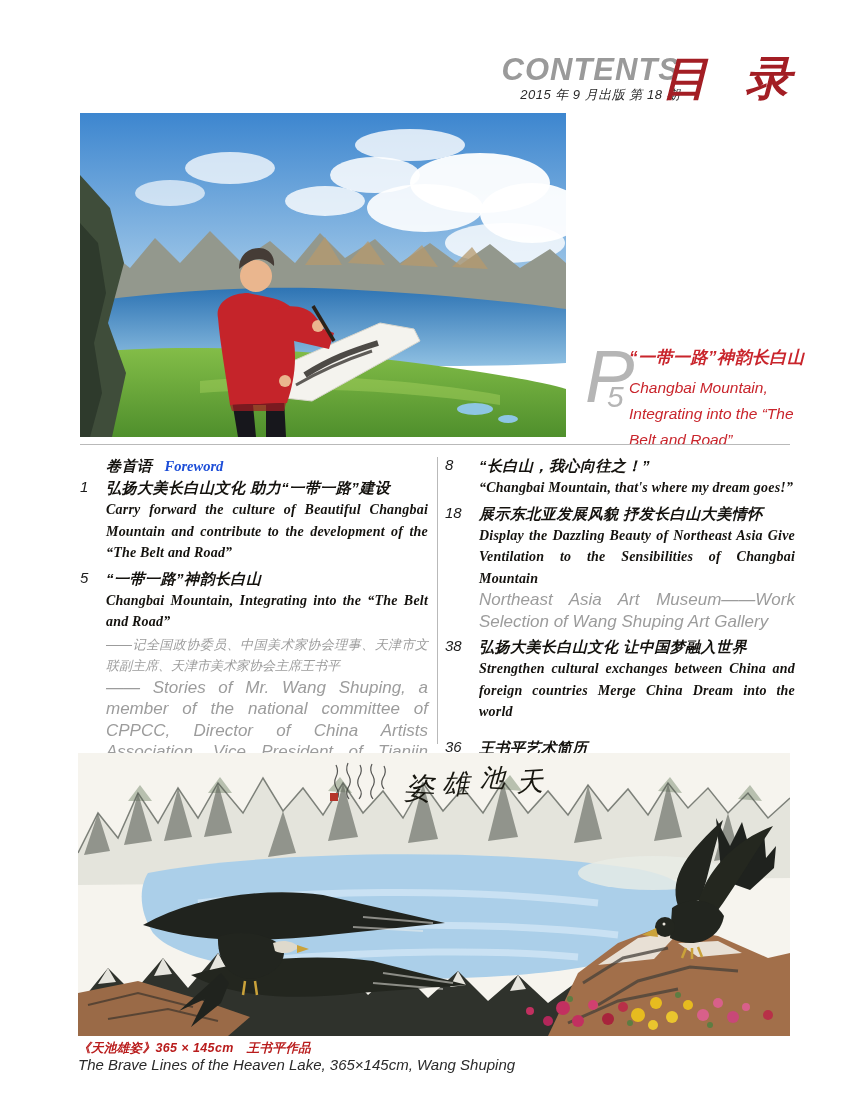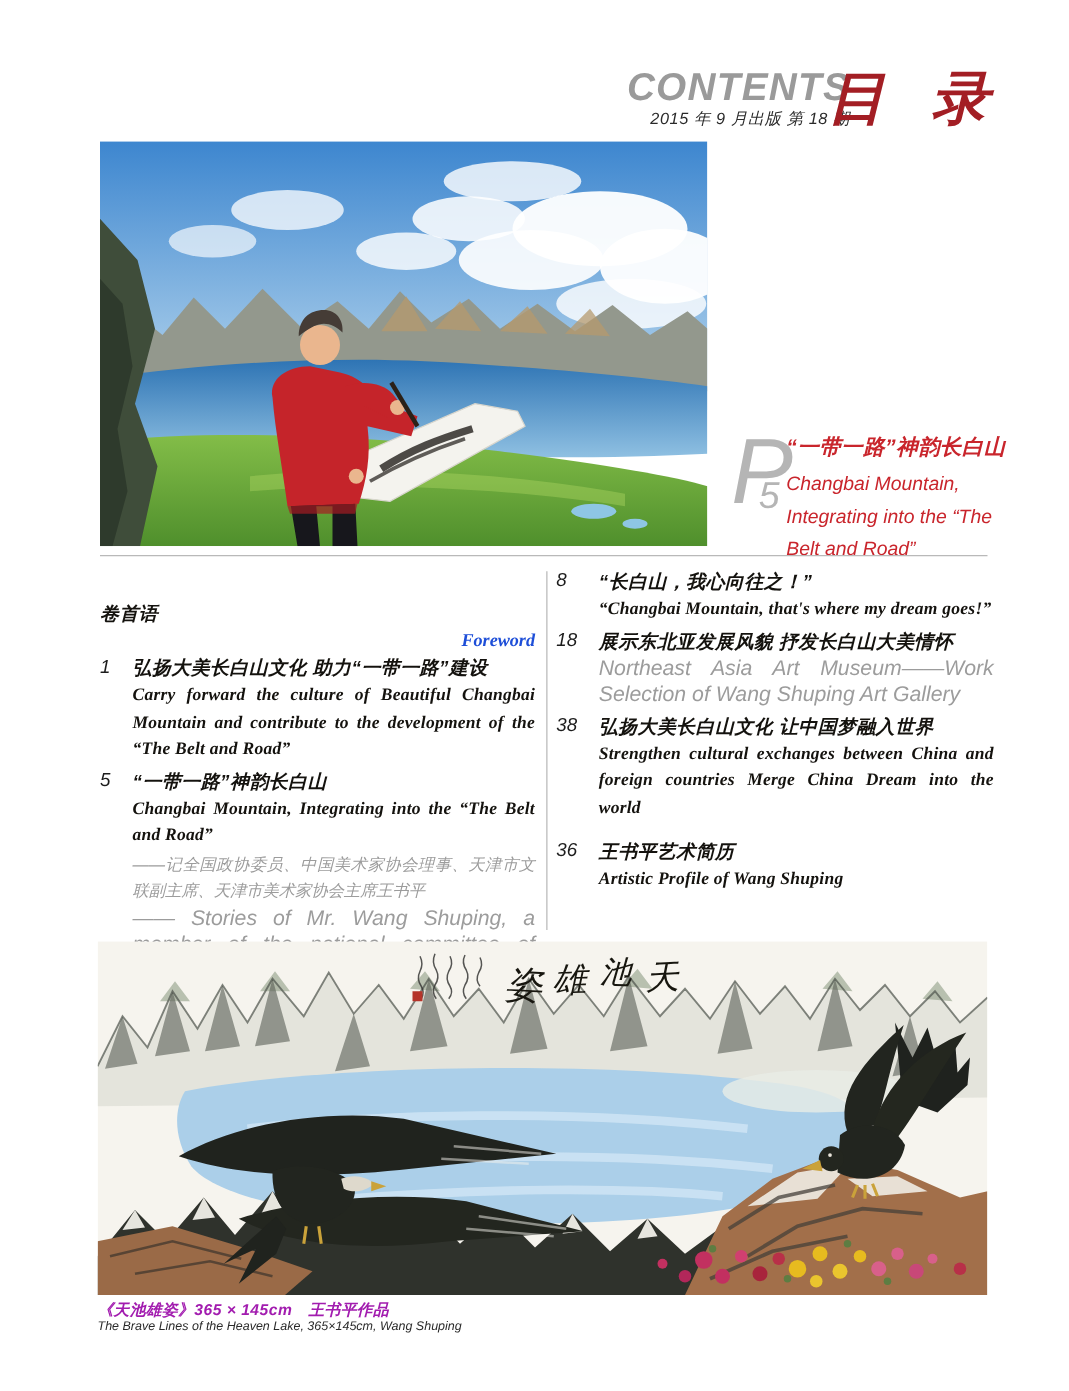--- a/index.html
+++ b/index.html
@@ -36,34 +36,34 @@
   .toc-right { position:absolute; left:445px; top:455px; width:350px; }
   .row { display:flex; }
   .num { flex:0 0 26px; font-size:15px; color:#1c1c1c; padding-top:1px; }
   .toc-right .num { flex:0 0 34px; }
   .body { flex:1; }
   .cn-t { font-size:15px; font-weight:bold; color:#14120e; letter-spacing:.5px; line-height:21px; }
   .en-t { font-family:"Liberation Serif","DejaVu Serif",serif; font-weight:bold; font-size:14px;
           line-height:21.5px; color:#14120e; text-align:justify; letter-spacing:.2px; margin-top:1px; }
   .cn-n { font-size:13px; color:#9c9c9c; line-height:21.5px; text-align:justify; margin-top:1px; }
   .en-n { font-size:17px; color:#9c9c9c; line-height:21.5px; text-align:justify; }
-  .fw   { display:flex; margin-bottom:0;flex-direction:column; }
+  .fw   { display:flex; margin-bottom:0; }
   .fw .cn-t { margin-right:12px; }
   .fw .en-fw { font-family:"Liberation Serif","DejaVu Serif",serif; font-weight:bold; font-size:14.5px;
                color:#1d4ed8; line-height:21px; padding-top:1px;text-align:right; }
   .mt16 { margin-top:4px; } .mt14 { margin-top:14px; }
 
   
   .painting { position:absolute; left:78px; top:753px; width:712px; height:283px; overflow:hidden; }
   .painting svg { display:block; }
   .callig { font-family:"DejaVu Serif","Liberation Serif",serif; fill:#17160f; }
 
   
-  .cap-cn { position:absolute; left:78px; top:1040px; font-size:12.5px; font-weight:600; color:#a21caf; letter-spacing:.4px; }
-  .cap-en { position:absolute; left:78px; top:1056px; font-size:10px; color:#2a2a2a; }
+  .cap-cn { position:absolute; left:78px; top:1040px; font-size:12.5px; font-weight:600; color:#b91c1c; letter-spacing:.4px; }
+  .cap-en { position:absolute; left:78px; top:1056px; font-size:15px; color:#2a2a2a; }
 </style>
 </head>
 <body>
 
 <div class="page">
 
   <div class="hdr-contents">CONTENTS</div>
   <div class="hdr-issue">2015 年 9 月出版  第 18 期</div>
   <div class="hdr-title-cn">目 录</div>
 
@@ -164,20 +164,21 @@
       <span class="num">8</span>
       <span class="body">
         <span class="cn-t" style="display:block">“长白山，我心向往之！”</span>
         <span class="en-t" style="display:block">“Changbai Mountain, that's where my dream goes!”</span>
       </span>
     </div>
     <div class="row mt16">
       <span class="num">18</span>
       <span class="body">
         <span class="cn-t" style="display:block">展示东北亚发展风貌  抒发长白山大美情怀</span>
+        <span class="en-t" style="display:block">Display the Dazzling Beauty of Northeast Asia Give Ventilation to the Sensibilities of Changbai Mountain</span>
         <span class="en-n" style="display:block">Northeast Asia Art Museum——Work Selection of Wang Shuping Art Gallery</span>
       </span>
     </div>
     <div class="row mt16">
       <span class="num">38</span>
       <span class="body">
         <span class="cn-t" style="display:block">弘扬大美长白山文化  让中国梦融入世界</span>
         <span class="en-t" style="display:block">Strengthen cultural exchanges between China and foreign countries Merge China Dream into the world</span>
       </span>
     </div>

